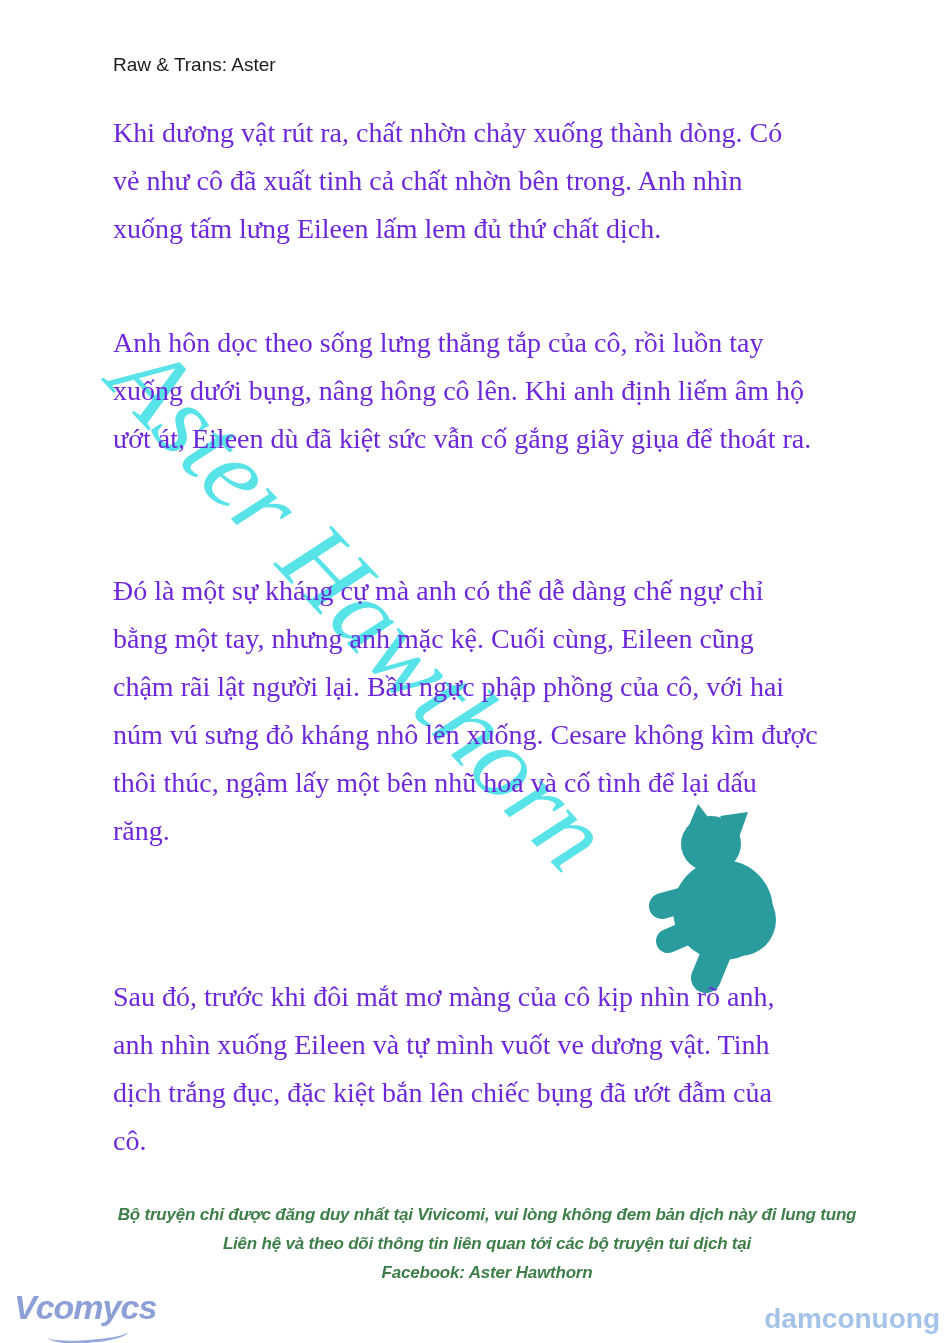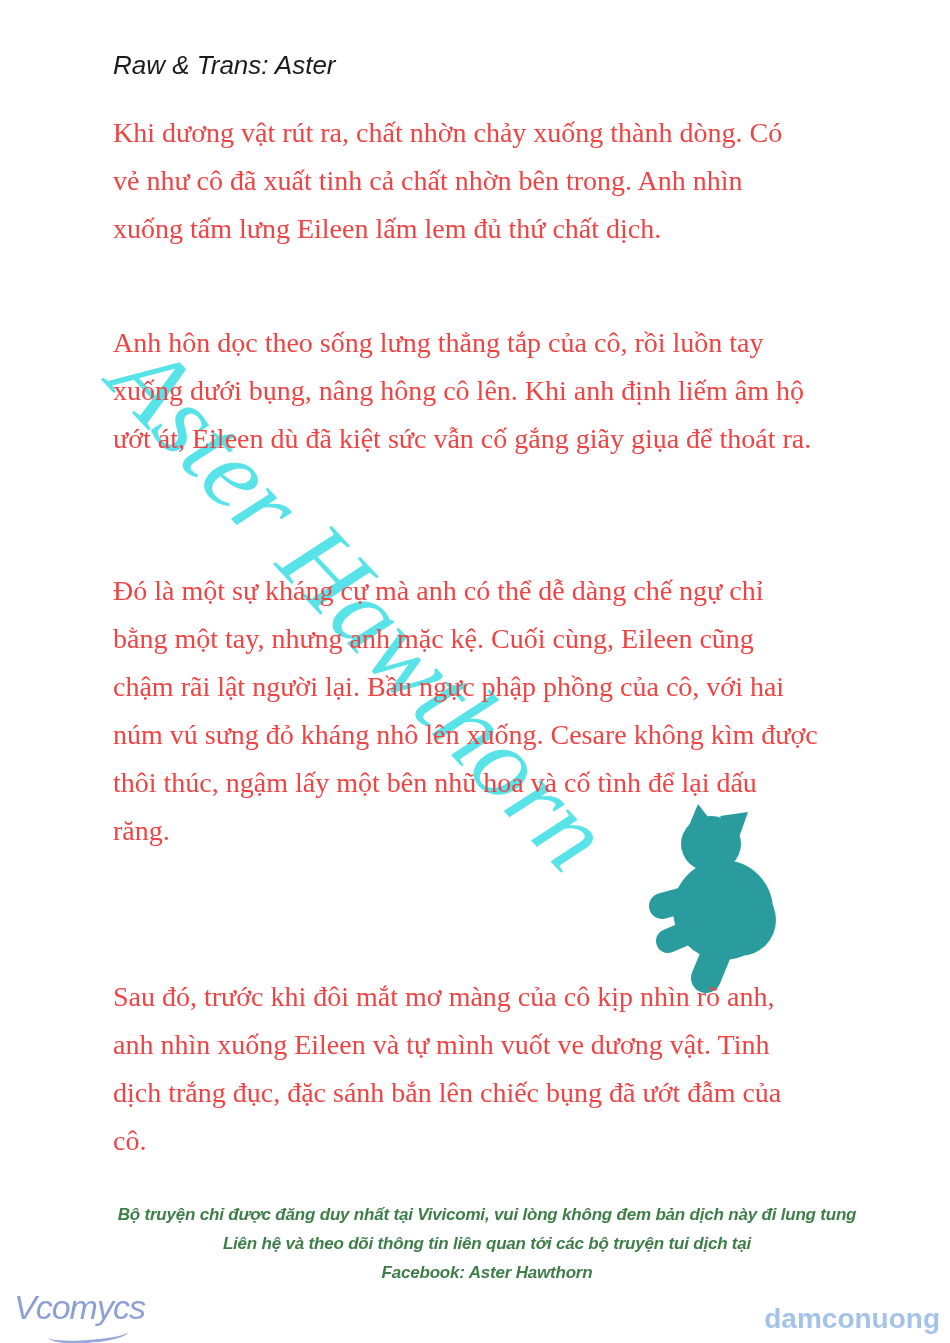--- a/index.html
+++ b/index.html
@@ -8,60 +8,59 @@
     width:950px;height:1343px;
     margin:0 auto;
     background:#ffffff;
     overflow:hidden;
     font-family:"Liberation Serif", serif;
   }
   
   .header-credit{
     position:absolute;left:113px;top:54px;
     font-family:"Liberation Sans", sans-serif;
-    font-size:26px;line-height:22px;color:#1c1c1c;
+    font-size:19px;line-height:22px;color:#1c1c1c;
     white-space:nowrap;
-    font-style:italic;
   }
   
   .watermark{
     position:absolute;left:175px;top:318px;
     font-size:105px;font-style:italic;
     font-family:"Liberation Serif", serif;
     color:#58e3e9;white-space:nowrap;
     transform-origin:0 0;transform:rotate(47deg);
     z-index:1;
   }
   
   .cat{position:absolute;left:648px;top:802px;z-index:1;}
   
   .para{
     position:absolute;left:113px;
-    color:#ef4444;z-index:2;
+    color:#6d28d9;z-index:2;
   }
   .tline{
     height:48px;line-height:48px;
     font-size:28px;white-space:nowrap;
   }
   .p1{top:109px;} .p2{top:319px;} .p3{top:567px;} .p4{top:940px;margin-top:33px;}
   
   .footer{
     position:absolute;left:0;top:1200px;width:950px;
     text-align:center;z-index:2;
     font-family:"Liberation Sans", sans-serif;
     font-weight:bold;font-style:italic;
     font-size:17px;line-height:29px;letter-spacing:-0.2px;
     color:#3e7e48;
     margin-left:12px;
   }
   
   .vcomycs{
     position:absolute;left:14px;top:1288px;z-index:2;
     font-family:"Liberation Sans", sans-serif;
-    font-weight:normal;font-style:italic;
+    font-weight:bold;font-style:italic;
     font-size:34px;line-height:38px;letter-spacing:-1px;
     color:#8da0d6;white-space:nowrap;
   }
   .vcomycs .logo-text::first-letter{font-size:46px;}
   .vcomycs-swoosh{
     position:absolute;left:48px;top:1326px;z-index:2;
     width:80px;height:14px;
     border-bottom:3px solid #97a8da;
     border-radius:50%;
     transform:rotate(-4deg);
@@ -121,21 +120,21 @@
     <div class="tline">bằng một tay, nhưng anh mặc kệ. Cuối cùng, Eileen cũng</div>
     <div class="tline">chậm rãi lật người lại. Bầu ngực phập phồng của cô, với hai</div>
     <div class="tline">núm vú sưng đỏ kháng nhô lên xuống. Cesare không kìm được</div>
     <div class="tline">thôi thúc, ngậm lấy một bên nhũ hoa và cố tình để lại dấu</div>
     <div class="tline">răng.</div>
   </div>
 
   <div class="para p4">
     <div class="tline">Sau đó, trước khi đôi mắt mơ màng của cô kịp nhìn rõ anh,</div>
     <div class="tline">anh nhìn xuống Eileen và tự mình vuốt ve dương vật. Tinh</div>
-    <div class="tline">dịch trắng đục, đặc sánh bắn lên chiếc bụng đã ướt đẫm của</div>
+    <div class="tline">dịch trắng đục, đặc kiệt bắn lên chiếc bụng đã ướt đẫm của</div>
     <div class="tline">cô.</div>
   </div>
 
   <div class="footer">
     <div>Bộ truyện chỉ được đăng duy nhất tại Vivicomi, vui lòng không đem bản dịch này đi lung tung</div>
     <div>Liên hệ và theo dõi thông tin liên quan tới các bộ truyện tui dịch tại</div>
     <div>Facebook: Aster Hawthorn</div>
   </div>
 
   <div class="vcomycs">

